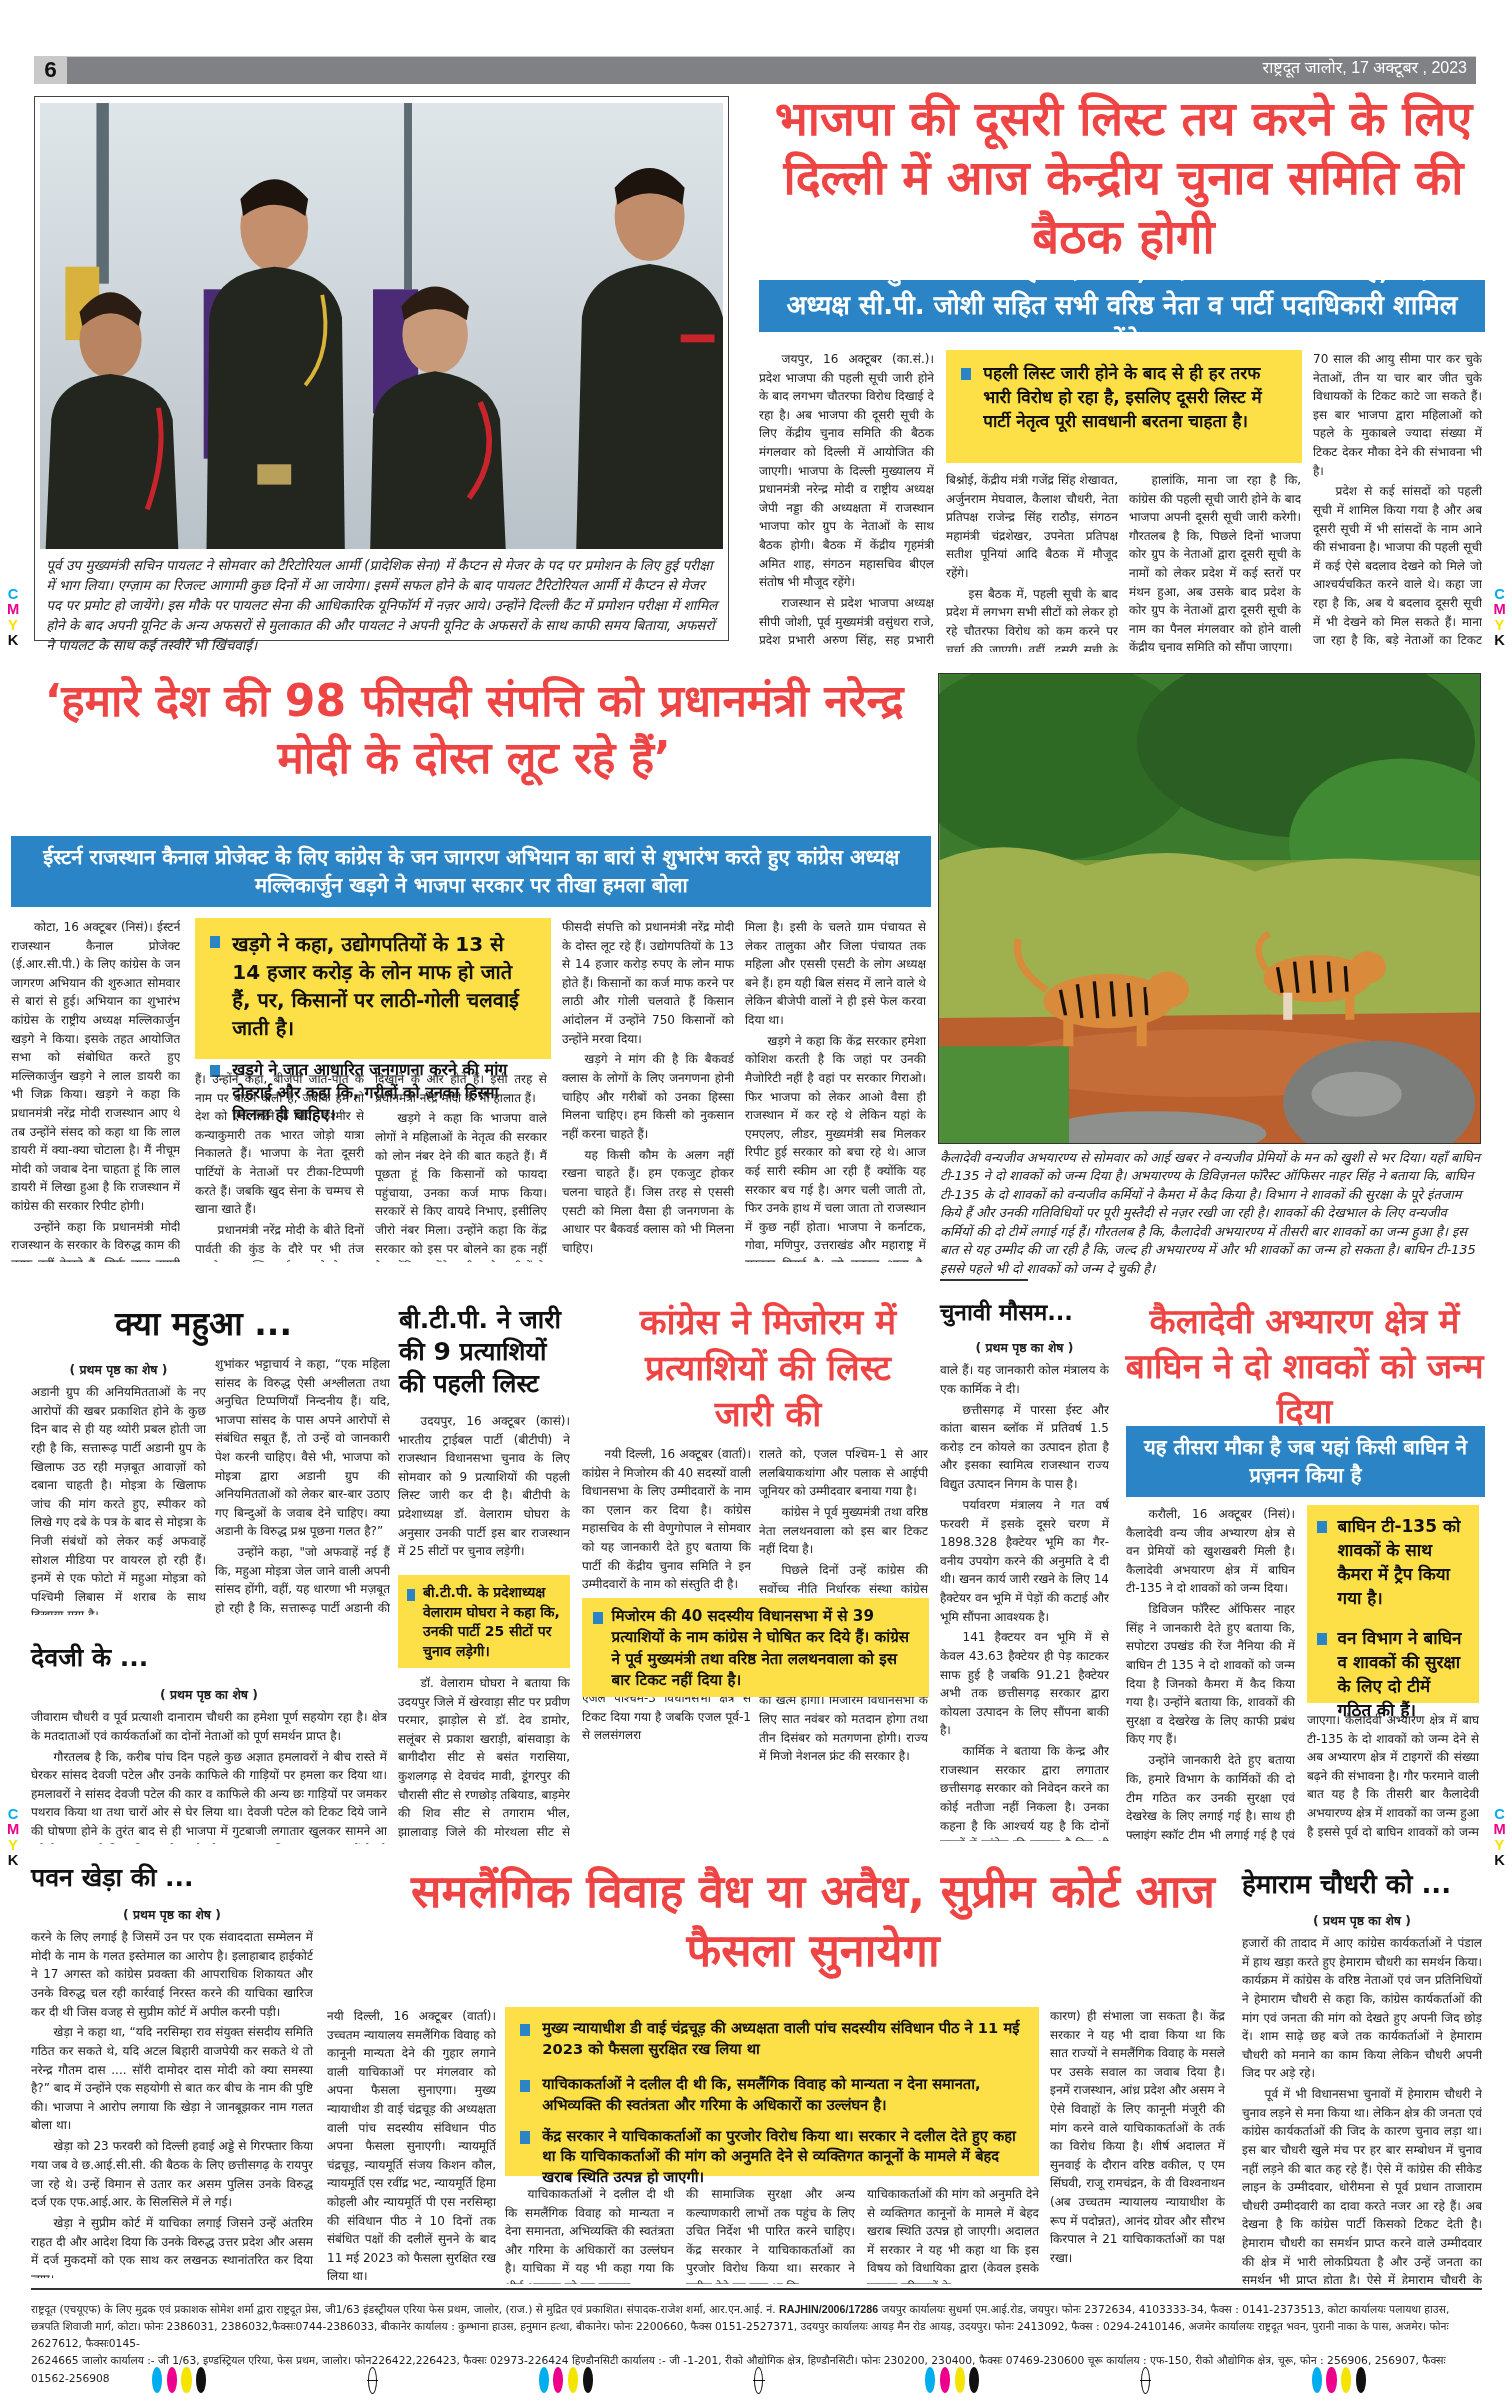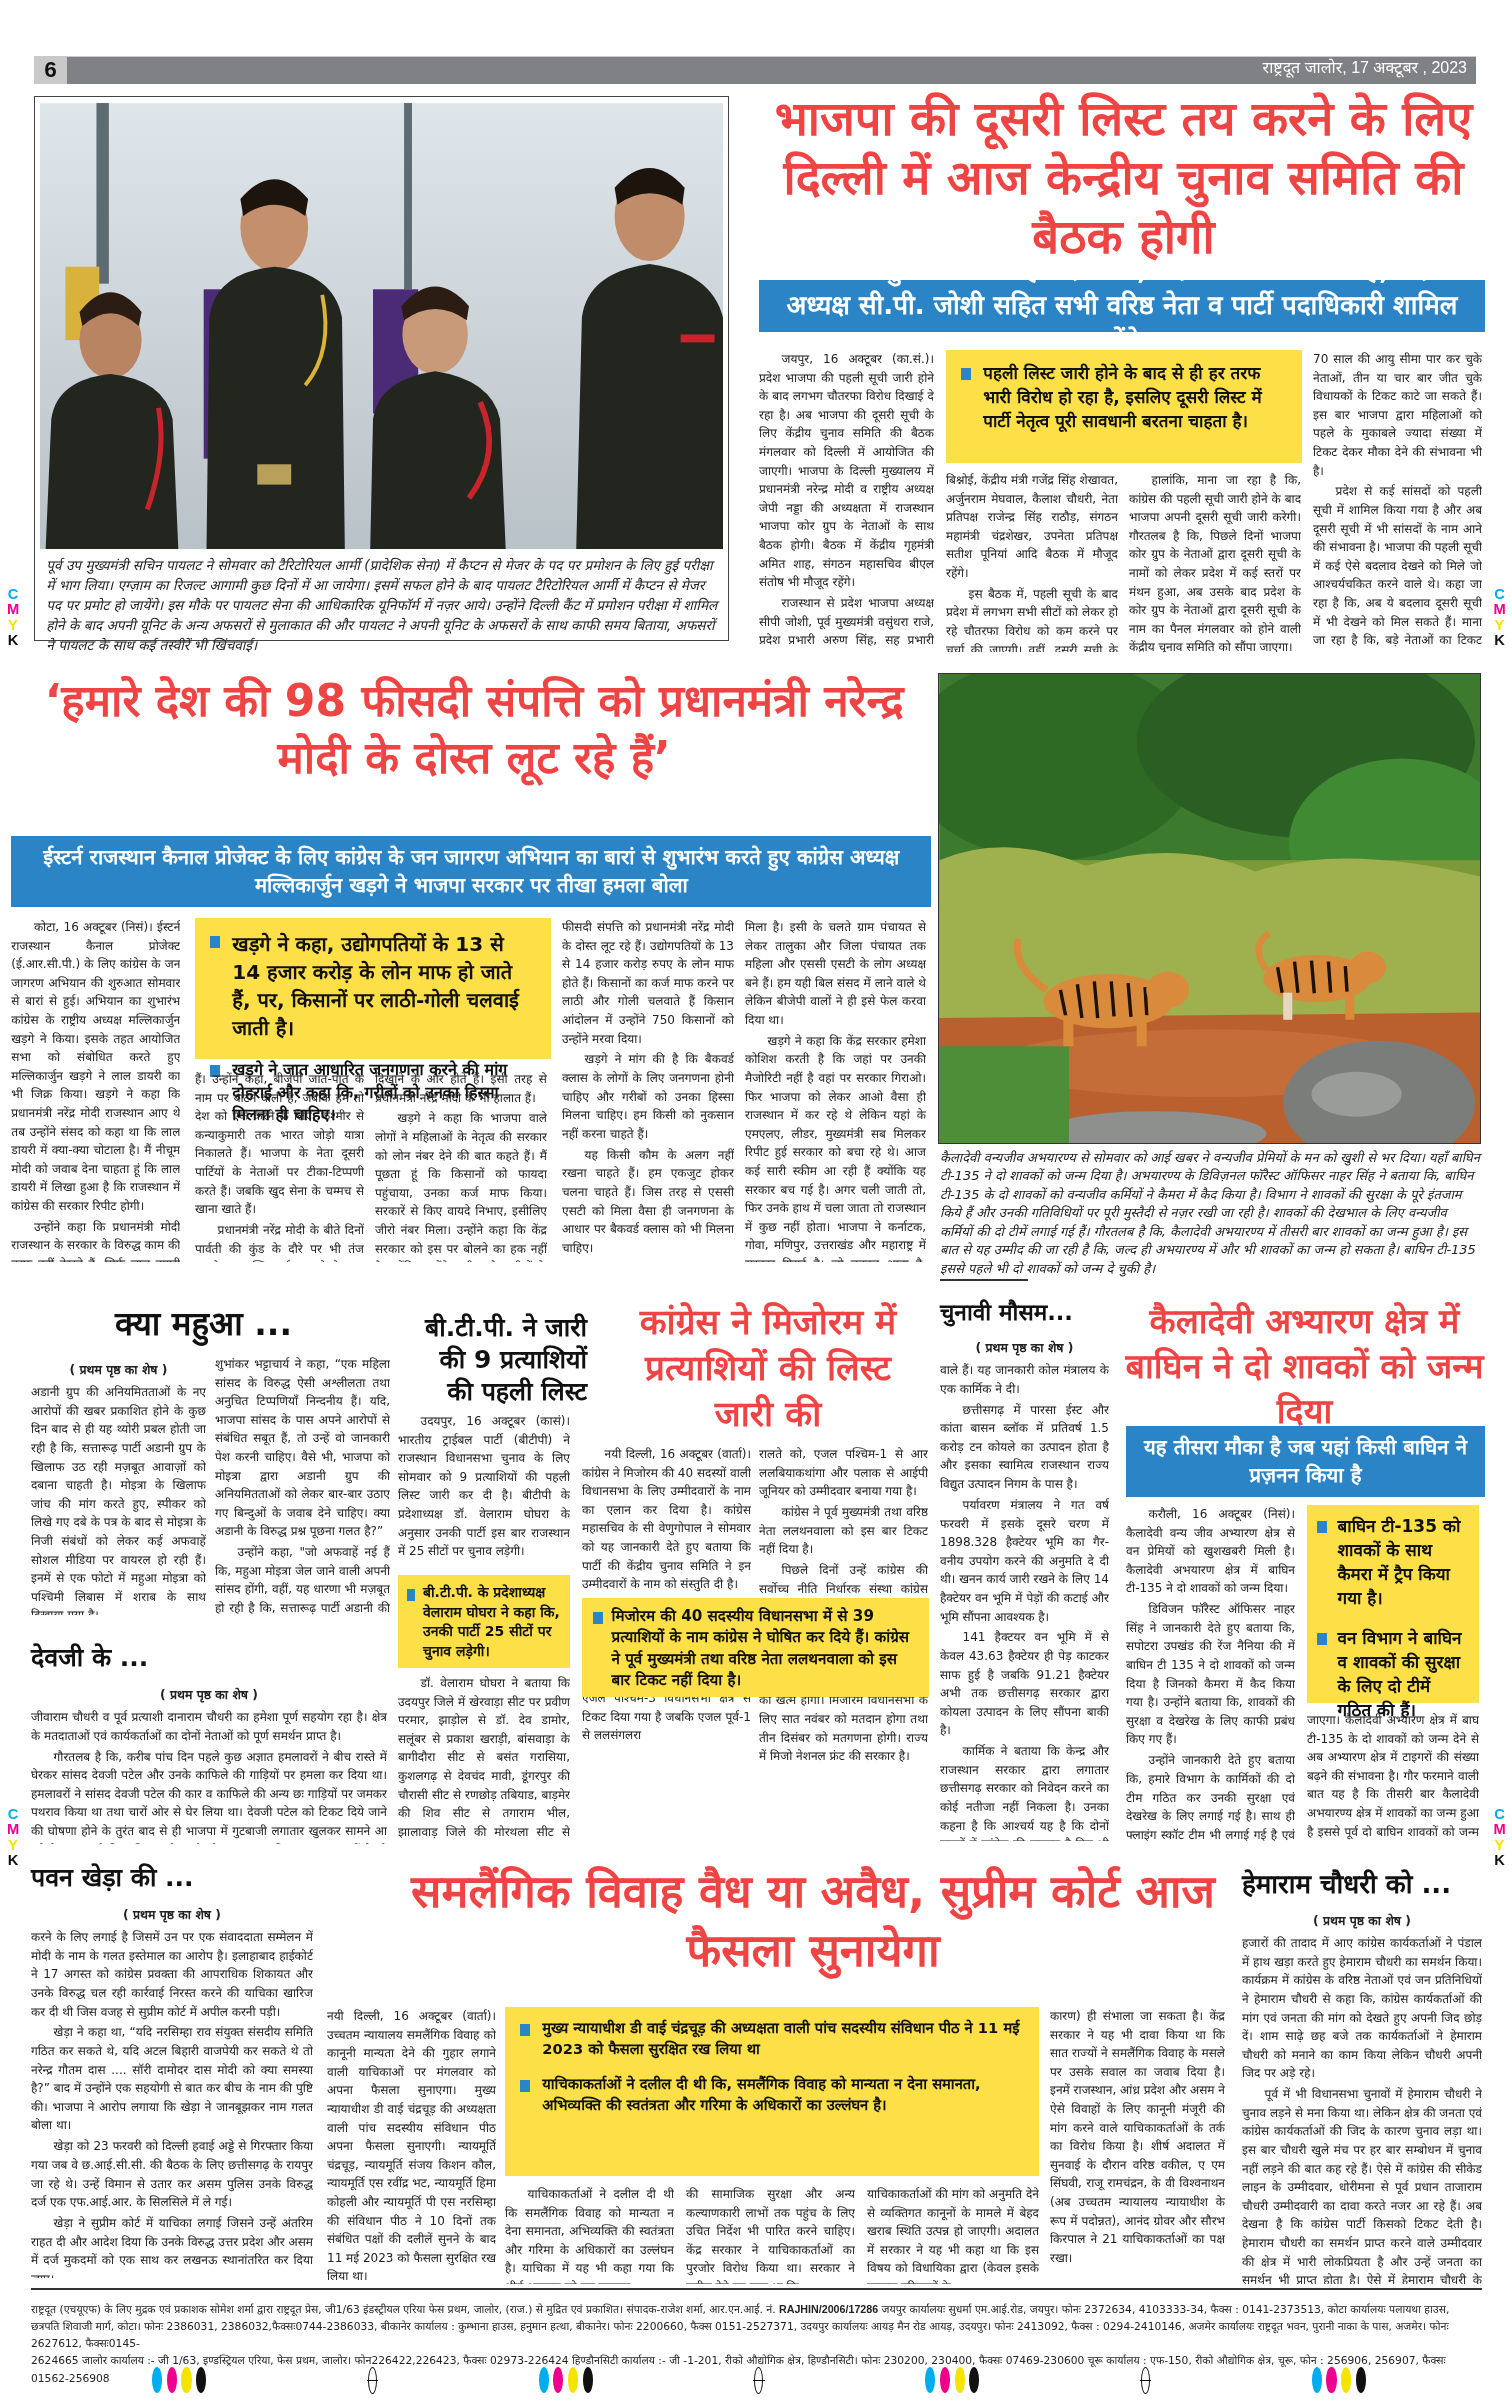--- a/index.html
+++ b/index.html
@@ -181,21 +181,21 @@
 <div class="abs subhead" style="left:34px; top:1304px; width:339px; font-size:33px; text-align:center;">क्या महुआ ...</div>
 <div class="abs col" style="left:31px; top:1355px; width:175px; height:260px;">
   <div class="cont">( प्रथम पृष्ठ का शेष )</div>
   <p class="noind">अडानी ग्रुप की अनियमितताओं के नए आरोपों की खबर प्रकाशित होने के कुछ दिन बाद से ही यह थ्योरी प्रबल होती जा रही है कि, सत्तारूढ़ पार्टी अडानी ग्रुप के खिलाफ उठ रही मज़बूत आवाज़ों को दबाना चाहती है। मोइत्रा के खिलाफ जांच की मांग करते हुए, स्पीकर को लिखे गए दबे के पत्र के बाद से मोइत्रा के निजी संबंधों को लेकर कई अफवाहें सोशल मीडिया पर वायरल हो रही हैं। इनमें से एक फोटो में महुआ मोइत्रा को पश्चिमी लिबास में शराब के साथ दिखाया गया है।</p>
 </div>
 <div class="abs col" style="left:215px; top:1355px; width:175px; height:260px;">
   <p class="noind">शुभांकर भट्टाचार्य ने कहा, “एक महिला सांसद के विरुद्ध ऐसी अश्लीलता तथा अनुचित टिप्पणियाँ निन्दनीय हैं। यदि, भाजपा सांसद के पास अपने आरोपों से संबंधित सबूत हैं, तो उन्हें वो जानकारी पेश करनी चाहिए। वैसे भी, भाजपा को मोइत्रा द्वारा अडानी ग्रुप की अनियमितताओं को लेकर बार-बार उठाए गए बिन्दुओं के जवाब देने चाहिए। क्या अडानी के विरुद्ध प्रश्न पूछना गलत है?”</p>
   <p>उन्होंने कहा, "जो अफवाहें नई हैं कि, महुआ मोइत्रा जेल जाने वाली अपनी सांसद होंगी, वहीं, यह धारणा भी मज़बूत हो रही है कि, सत्तारूढ़ पार्टी अडानी की आलोचनाओं को मुँह बंद करना चाहती है।"</p>
 </div>
 
-<div class="abs subhead" style="left:412px; top:1304px; width:175px; font-size:25px; text-align:right; line-height:1.28;margin-top:8px;">बी.टी.पी. ने जारी की 9 प्रत्याशियों की पहली लिस्ट</div>
+<div class="abs subhead" style="left:399px; top:1304px; width:175px; font-size:25px; text-align:left; line-height:1.28;">बी.टी.पी. ने जारी की 9 प्रत्याशियों की पहली लिस्ट</div>
 <div class="abs col" style="left:398px; top:1412px; width:172px; height:158px;">
   <p>उदयपुर, 16 अक्टूबर (कासं)। भारतीय ट्राईबल पार्टी (बीटीपी) ने राजस्थान विधानसभा चुनाव के लिए सोमवार को 9 प्रत्याशियों की पहली लिस्ट जारी कर दी है। बीटीपी के प्रदेशाध्यक्ष डॉ. वेलाराम घोघरा के अनुसार उनकी पार्टी इस बार राजस्थान में 25 सीटों पर चुनाव लड़ेगी।</p>
 </div>
 <div class="abs pullbox" style="left:398px; top:1575px; width:172px; height:93px; padding:8px 9px;">
   <div class="bullet" style="font-size:14px; gap:8px;">
     <span class="sq" style="flex-basis:8px;"></span>
     <span>बी.टी.पी. के प्रदेशाध्यक्ष वेलाराम घोघरा ने कहा कि, उनकी पार्टी 25 सीटों पर चुनाव लड़ेगी।</span>
   </div>
 </div>
 <div class="abs col" style="left:398px; top:1674px; width:172px; height:169px;">
@@ -271,20 +271,24 @@
   <p class="noind">नयी दिल्ली, 16 अक्टूबर (वार्ता)। उच्चतम न्यायालय समलैंगिक विवाह को कानूनी मान्यता देने की गुहार लगाने वाली याचिकाओं पर मंगलवार को अपना फैसला सुनाएगा। मुख्य न्यायाधीश डी वाई चंद्रचूड़ की अध्यक्षता वाली पांच सदस्यीय संविधान पीठ अपना फैसला सुनाएगी। न्यायमूर्ति चंद्रचूड़, न्यायमूर्ति संजय किशन कौल, न्यायमूर्ति एस रवींद्र भट, न्यायमूर्ति हिमा कोहली और न्यायमूर्ति पी एस नरसिम्हा की संविधान पीठ ने 10 दिनों तक संबंधित पक्षों की दलीलें सुनने के बाद 11 मई 2023 को फैसला सुरक्षित रख लिया था।</p>
 </div>
 <div class="abs pullbox" style="left:505px; top:2007px; width:534px; height:169px; padding:11.3px 14.7px;">
   <div class="bullet" style="font-size:14.7px; margin-bottom:15px;">
     <span class="sq"></span>
     <span>मुख्य न्यायाधीश डी वाई चंद्रचूड़ की अध्यक्षता वाली पांच सदस्यीय संविधान पीठ ने 11 मई 2023 को फैसला सुरक्षित रख लिया था</span>
   </div>
   <div class="bullet" style="font-size:14.7px; margin-bottom:10.2px;">
     <span class="sq"></span>
     <span>याचिकाकर्ताओं ने दलील दी थी कि, समलैंगिक विवाह को मान्यता न देना समानता, अभिव्यक्ति की स्वतंत्रता और गरिमा के अधिकारों का उल्लंघन है।</span>
+  </div>
+  <div class="bullet" style="font-size:14.7px;">
+    <span class="sq"></span>
+    <span>केंद्र सरकार ने याचिकाकर्ताओं का पुरजोर विरोध किया था। सरकार ने दलील देते हुए कहा था कि याचिकाकर्ताओं की मांग को अनुमति देने से व्यक्तिगत कानूनों के मामले में बेहद खराब स्थिति उत्पन्न हो जाएगी।</span>
   </div>
 </div>
 <div class="abs col" style="left:505px; top:2185px; width:169px; height:99px;">
   <p>याचिकाकर्ताओं ने दलील दी थी कि समलैंगिक विवाह को मान्यता न देना समानता, अभिव्यक्ति की स्वतंत्रता और गरिमा के अधिकारों का उल्लंघन है। याचिका में यह भी कहा गया कि शीर्ष अदालत को इस समुदाय</p>
 </div>
 <div class="abs col" style="left:686px; top:2185px; width:169px; height:99px;">
   <p class="noind">की सामाजिक सुरक्षा और अन्य कल्याणकारी लाभों तक पहुंच के लिए उचित निर्देश भी पारित करने चाहिए। केंद्र सरकार ने याचिकाकर्ताओं का पुरजोर विरोध किया था। सरकार ने दलील देते हुए कहा था कि</p>
 </div>
 <div class="abs col" style="left:867px; top:2185px; width:172px; height:99px;">
   <p class="noind">याचिकाकर्ताओं की मांग को अनुमति देने से व्यक्तिगत कानूनों के मामले में बेहद खराब स्थिति उत्पन्न हो जाएगी। अदालत में सरकार ने यह भी कहा था कि इस विषय को विधायिका द्वारा (केवल इसके व्यापक परिणामों के</p>

